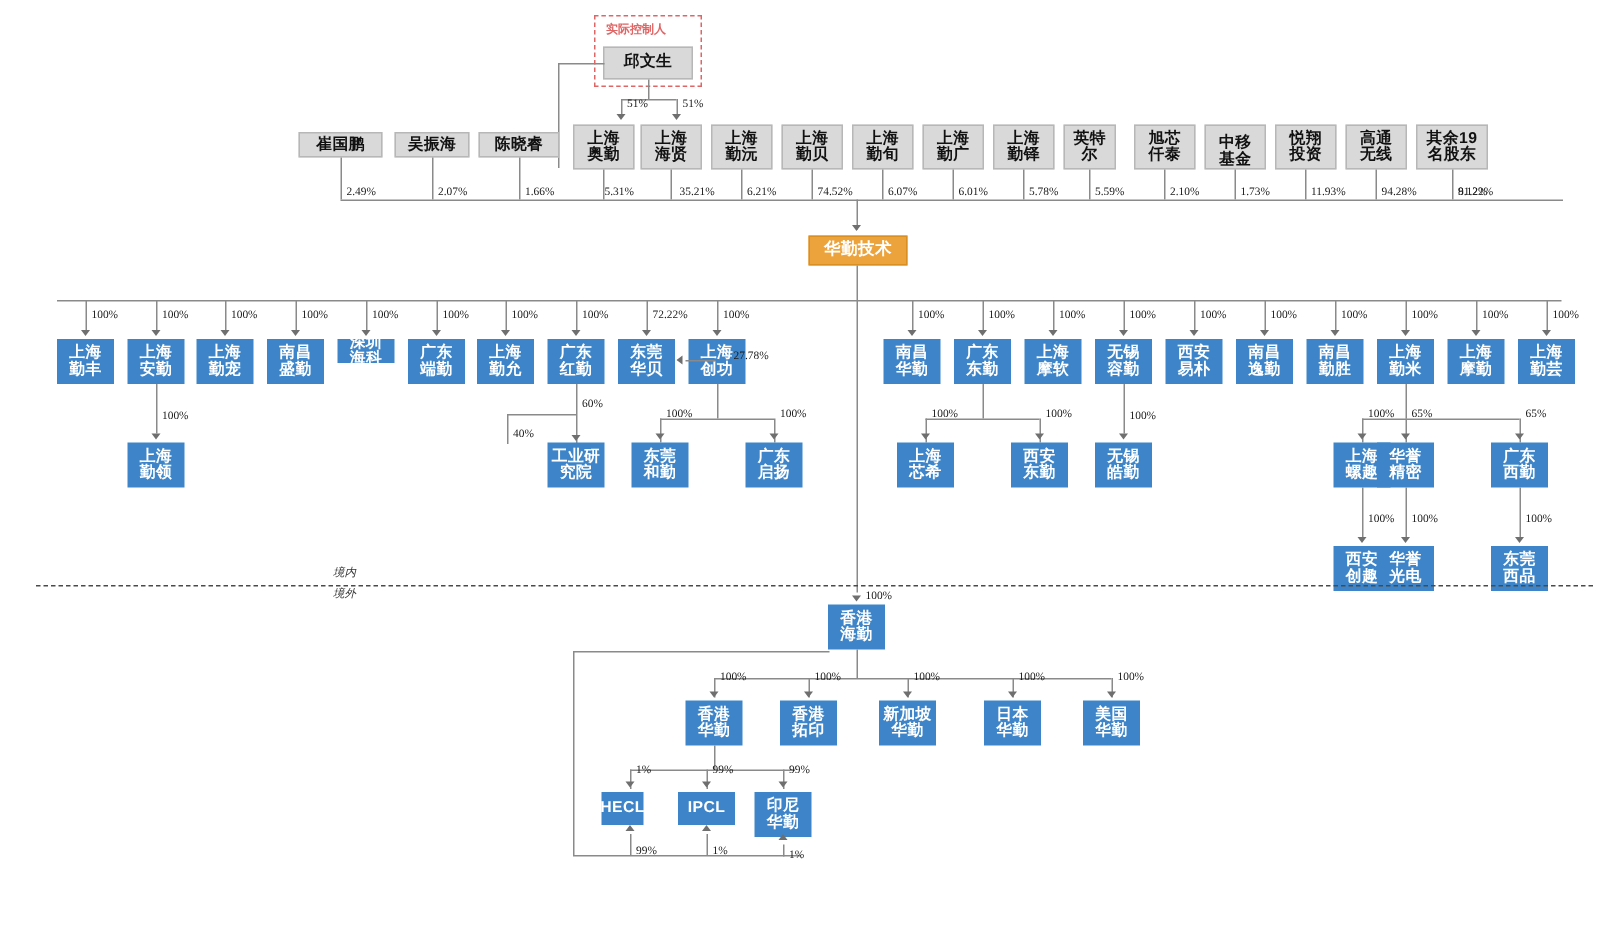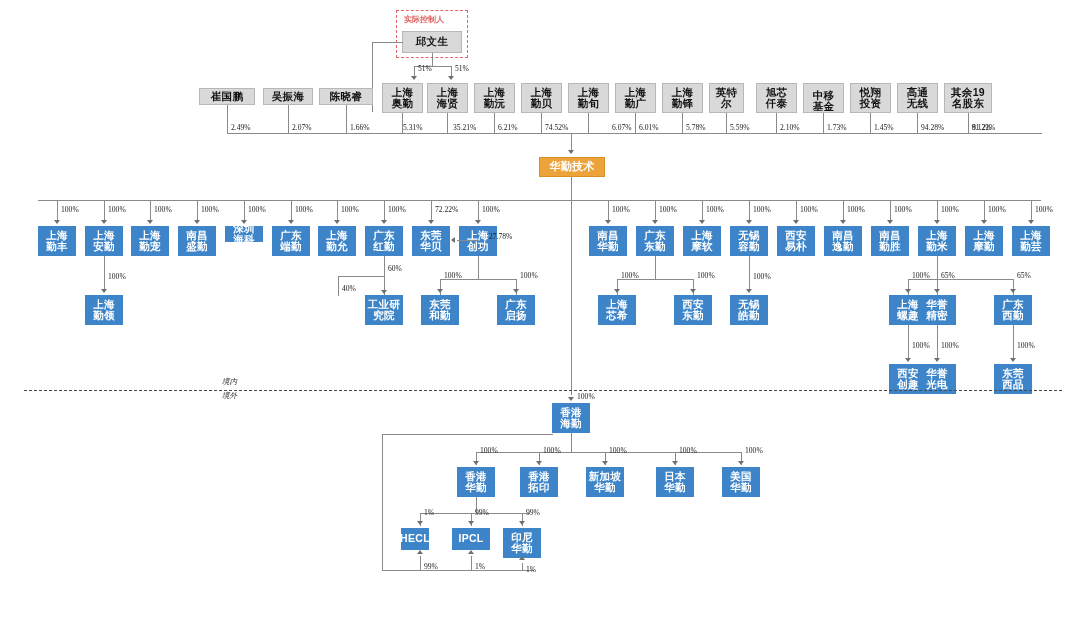--- a/index.html
+++ b/index.html
@@ -128,27 +128,27 @@
     <div class="ln lnv" style="left:917px;top:113px;height:20px;"></div>
     <div class="ln lnv" style="left:968px;top:113px;height:20px;"></div>
     <div class="ln lnh" style="left:227px;top:133px;width:815px;"></div>
     <div class="pct" style="left:231px;top:123px;">2.49%</div>
     <div class="pct" style="left:292px;top:123px;">2.07%</div>
     <div class="pct" style="left:350px;top:123px;">1.66%</div>
     <div class="pct" style="left:403px;top:123px;">5.31%</div>
     <div class="pct" style="left:432px;top:123px;margin-left:21px;">35.21%</div>
     <div class="pct" style="left:498px;top:123px;">6.21%</div>
     <div class="pct" style="left:545px;top:123px;">74.52%</div>
-    <div class="pct" style="left:612px;top:123px;">6.07%</div>
+    <div class="pct" style="left:592px;top:123px;">6.07%</div>
     <div class="pct" style="left:639px;top:123px;">6.01%</div>
     <div class="pct" style="left:686px;top:123px;">5.78%</div>
     <div class="pct" style="left:730px;top:123px;">5.59%</div>
     <div class="pct" style="left:780px;top:123px;">2.10%</div>
     <div class="pct" style="left:827px;top:123px;">1.73%</div>
-    <div class="pct" style="left:874px;top:123px;">1.45%</div>
+    <div class="pct" style="left:874px;top:123px;">11.93%</div>
     <div class="pct" style="left:921px;top:123px;">94.28%</div>
     <div class="pct" style="left:972px;top:123px;">81.22%</div>
     <div class="pct" style="left:972px;top:123px;">9.12%</div>
     <div class="ln lnv" style="left:571px;top:133px;height:20px;"></div>
     <div class="arr" style="left:567.8px;top:150px;"></div>
     <div class="node orange" style="left:539px;top:157px;width:66px;height:20px;">
       <div class="ln2">华勤技术</div>
     </div>
     <div class="ln lnv" style="left:571px;top:177px;height:23px;"></div>
     <div class="ln lnh" style="left:38px;top:200px;width:1003px;"></div>

